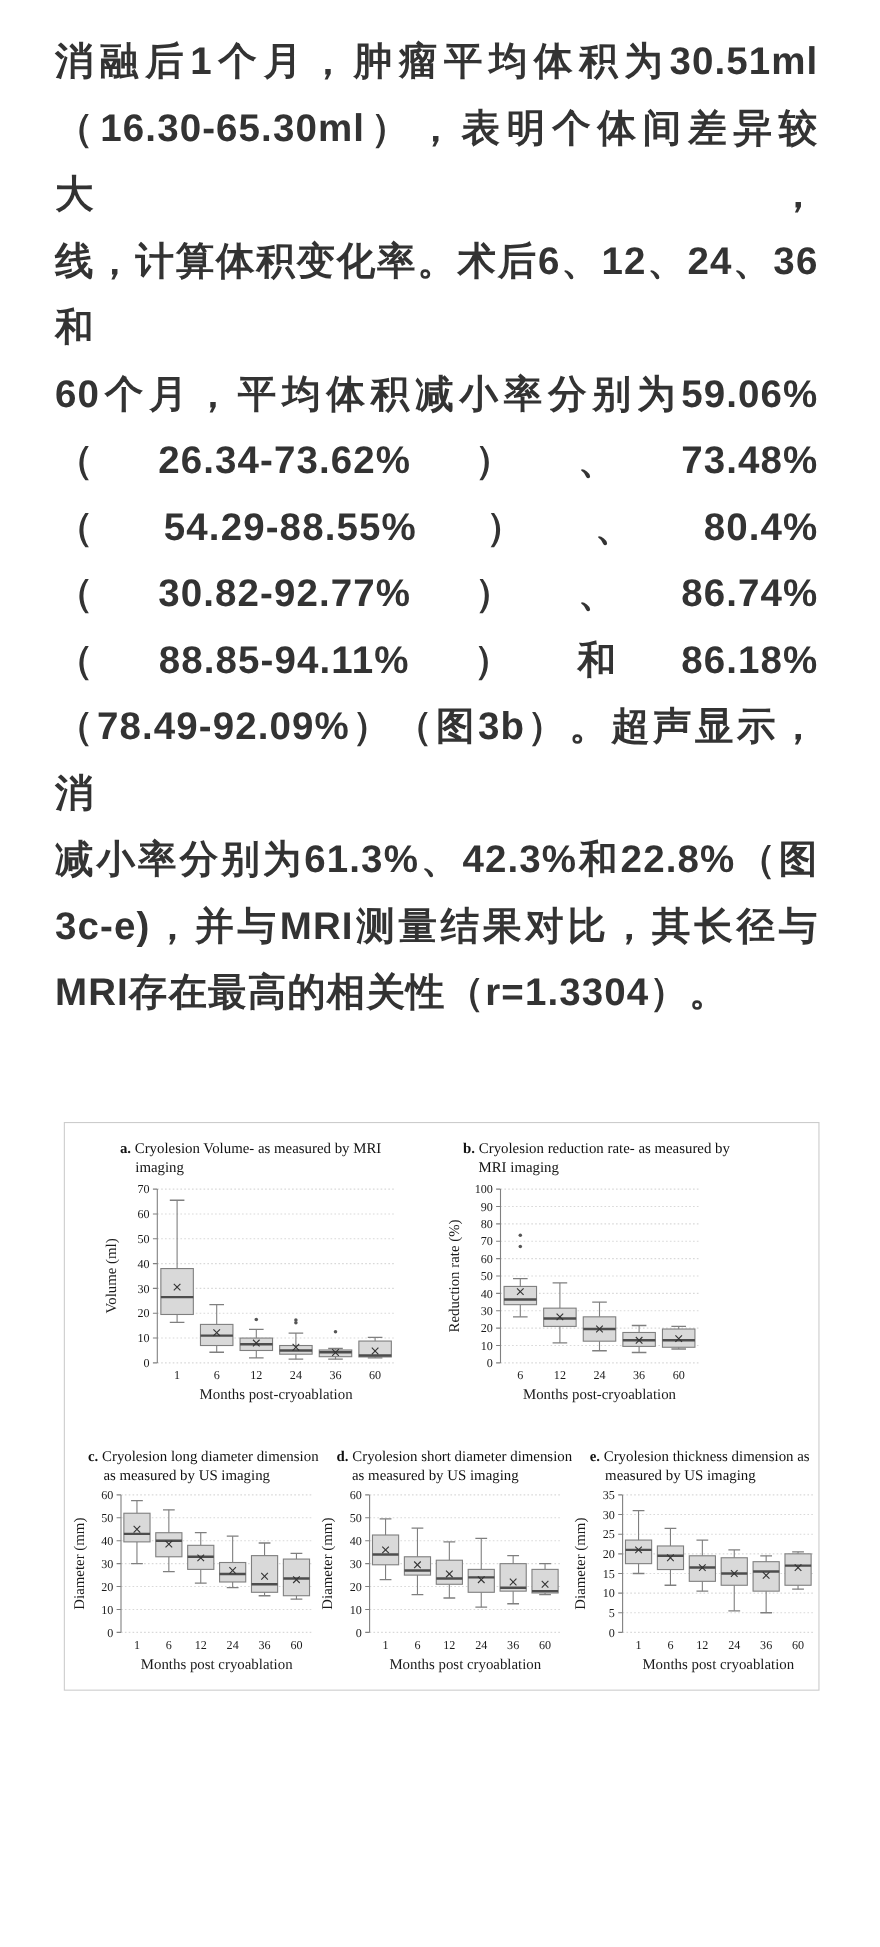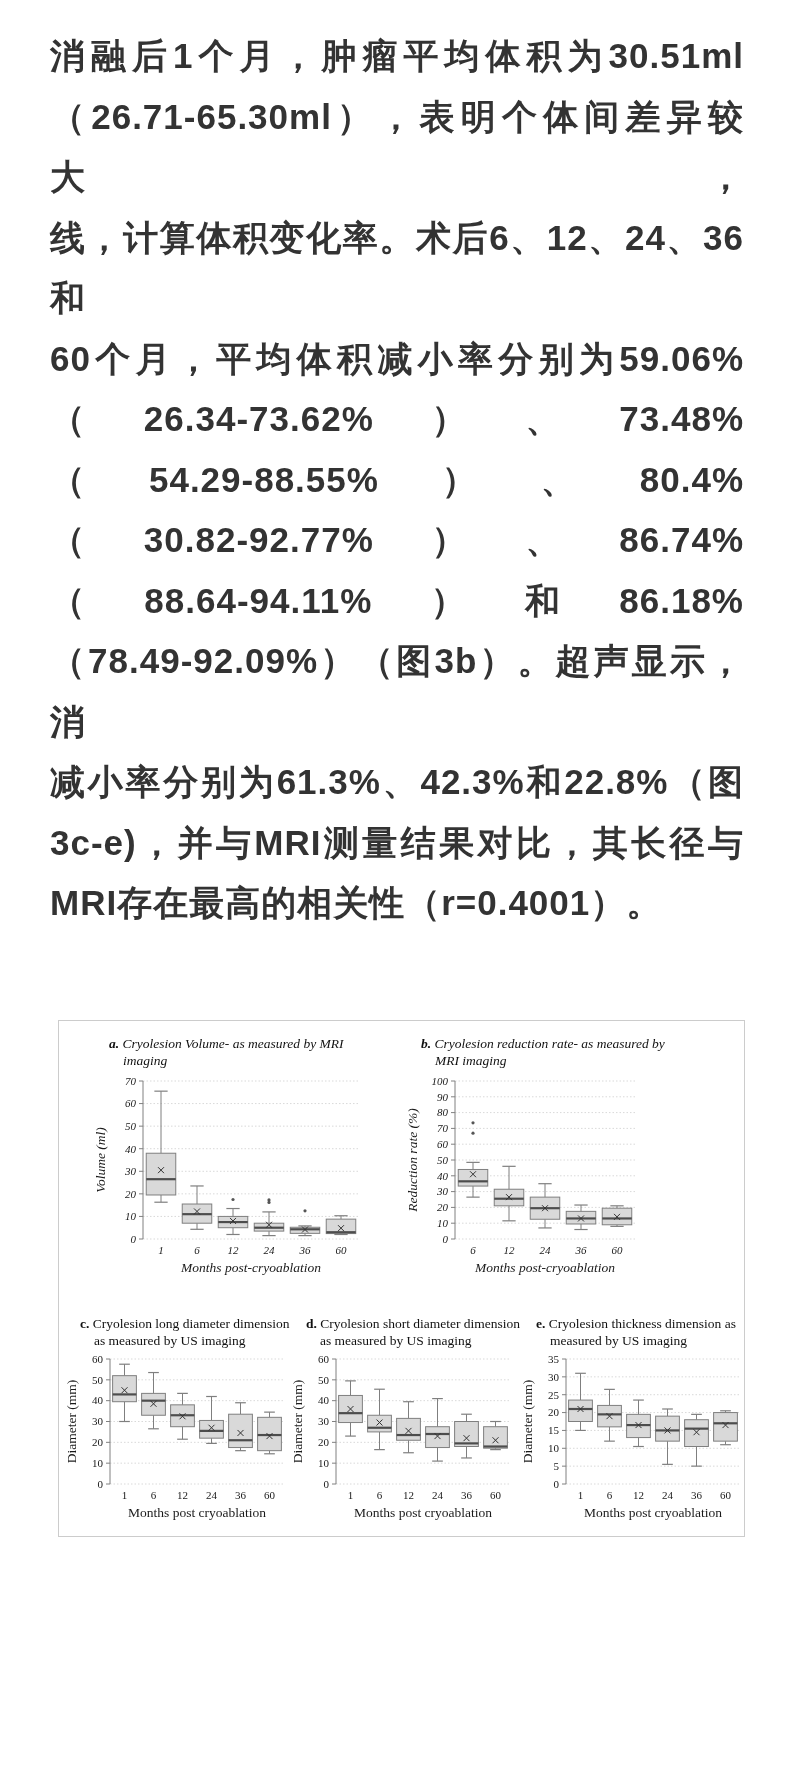--- a/index.html
+++ b/index.html
@@ -28,21 +28,21 @@
 
   
   .figure-panel{
     margin:86px 55px 0 58px;
     border:1px solid #cccccc;
     background:#ffffff;
     box-sizing:border-box;
     padding:14px 0 10px 0;
   }
   .fig-row{display:flex;align-items:flex-start;}
-  .fig-row.row1{padding-left:34px;font-style:italic;}
+  .fig-row.row1{padding-left:34px;}
   .fig-row.row1 .chart + .chart{margin-left:30px;}
   .fig-row.row2{justify-content:flex-start;padding:0 5px;margin-top:34px;}
 
   .chart{flex:0 0 auto;}
   .chart-title{
     font-family:"Liberation Serif",serif;
     font-size:13.5px;
     line-height:1.3;
     color:#111111;
     padding-left:30px;
@@ -52,31 +52,31 @@
   .chart-title b{font-weight:bold;}
   .chart-svg{display:block;}
 </style>
 </head>
 <body>
 
 <div class="page">
 
   <div class="text-block" id="body-text">
       <div class="text-line">消融后1个月，肿瘤平均体积为30.51ml</div>
-      <div class="text-line">（26.71-65.30ml），表明个体间差异较大，</div>
+      <div class="text-line">（16.30-65.30ml），表明个体间差异较大，</div>
       <div class="text-line">线，计算体积变化率。术后6、12、24、36和</div>
       <div class="text-line">60个月，平均体积减小率分别为59.06%</div>
       <div class="text-line">（26.34-73.62%）、73.48%</div>
       <div class="text-line">（54.29-88.55%）、80.4%</div>
       <div class="text-line">（30.82-92.77%）、86.74%</div>
-      <div class="text-line">（88.64-94.11%）和86.18%</div>
+      <div class="text-line">（88.85-94.11%）和86.18%</div>
       <div class="text-line">（78.49-92.09%）（图3b）。超声显示，消</div>
       <div class="text-line">减小率分别为61.3%、42.3%和22.8%（图</div>
       <div class="text-line">3c-e)，并与MRI测量结果对比，其长径与</div>
-      <div class="text-line">MRI存在最高的相关性（r=0.4001）。</div>
+      <div class="text-line">MRI存在最高的相关性（r=1.3304）。</div>
     </div>
 
   <div class="figure-panel">
     <div class="fig-row row1">
       <div class="chart">
         <div class="chart-title"><b>a.</b> Cryolesion Volume- as measured by MRI<br>imaging</div>
         <svg class="chart-svg" width="282" height="208" viewBox="0 0 282 208">
             <line x1="50" y1="166" x2="266" y2="166" stroke="#d9d9d9" stroke-width="1" stroke-dasharray="1.5 2"></line>
             <line x1="46" y1="166" x2="50" y2="166" stroke="#808080" stroke-width="1"></line>
             <text x="43" y="169.8" text-anchor="end" font-family="&quot;Liberation Serif&quot;, serif" font-size="11" fill="#1a1a1a">0</text>

